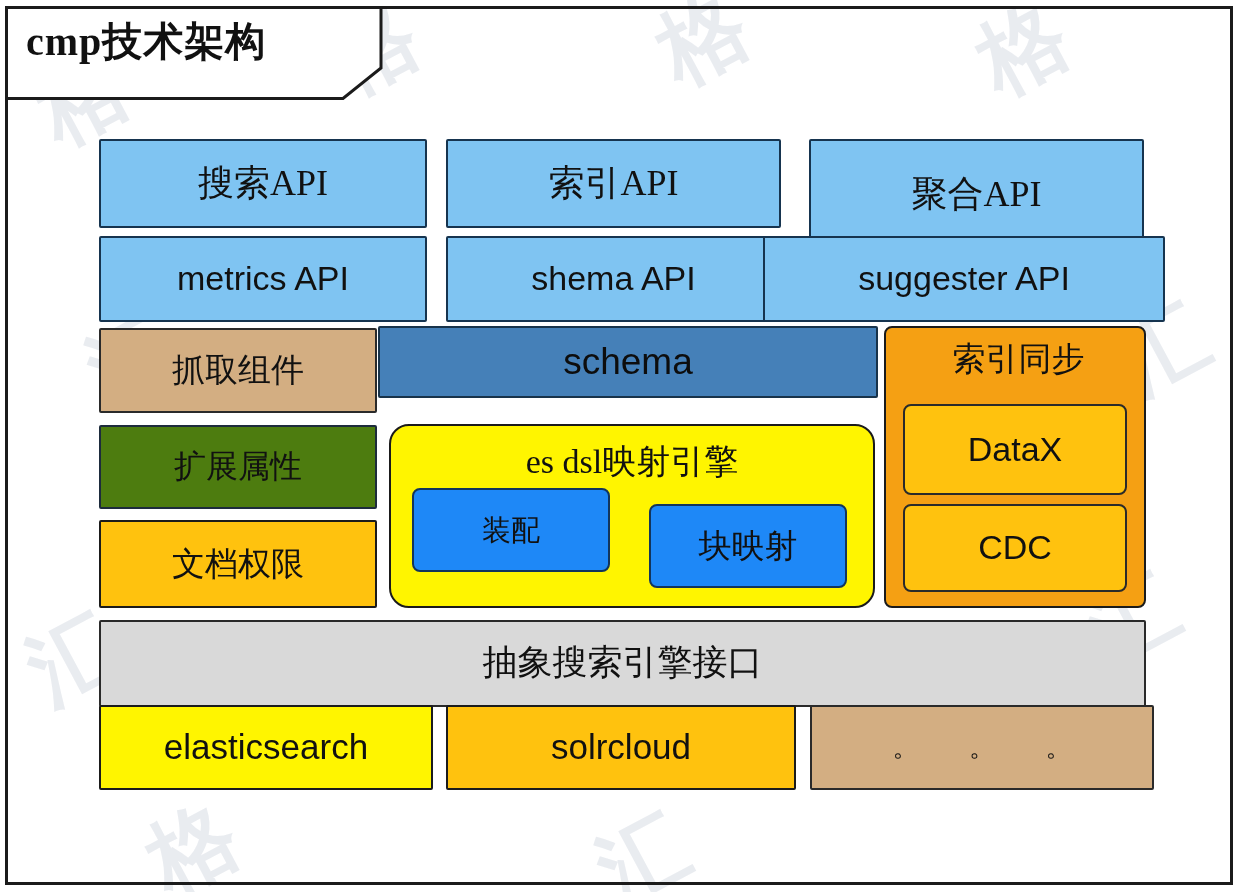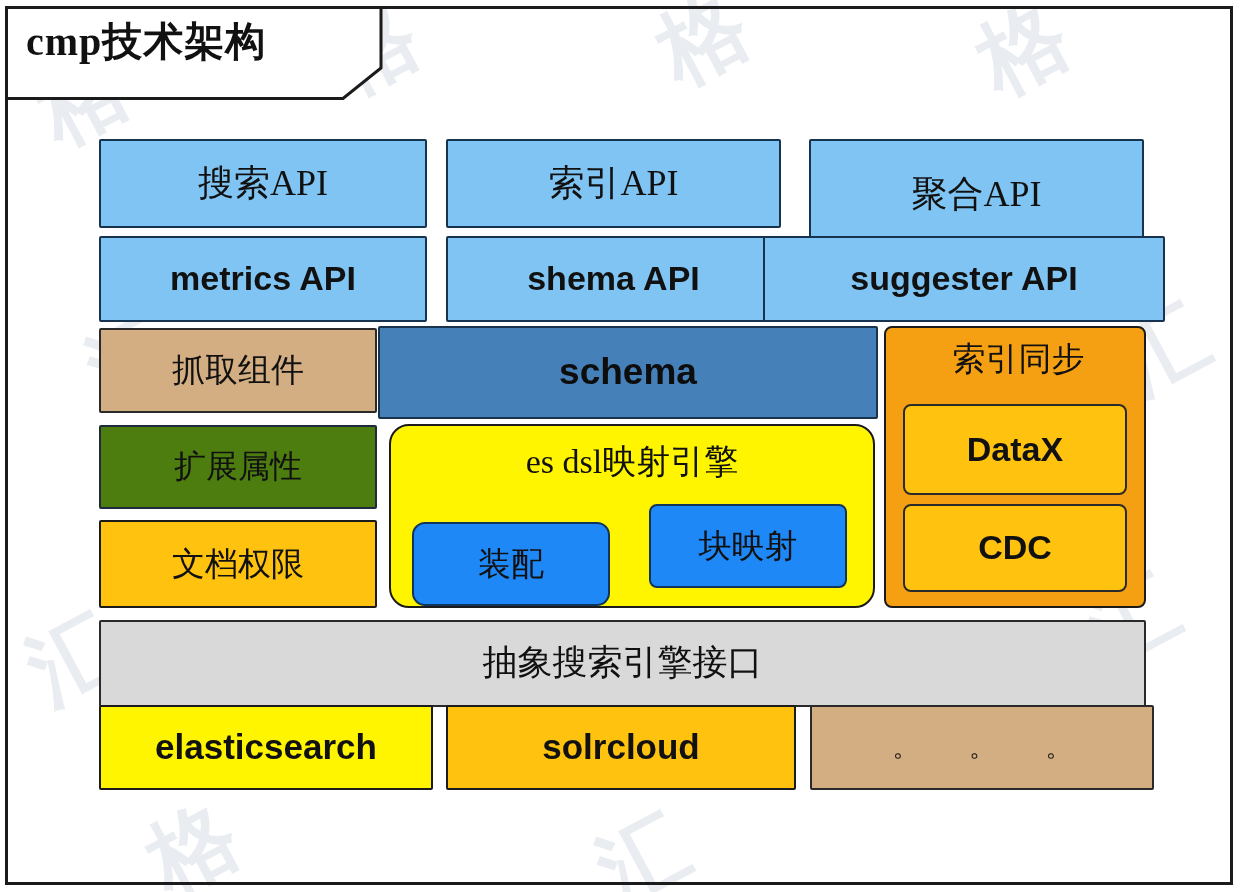--- a/index.html
+++ b/index.html
@@ -87,21 +87,21 @@
     text-align: center;
     line-height: 1.05;
     color: #111111;
   }
   .box.cjk {
     font-family: "Liberation Serif", "DejaVu Serif", serif;
     font-weight: 400;
   }
   .box.latin {
     font-family: "Liberation Sans", "DejaVu Sans", sans-serif;
-    font-weight: 700;
+    font-weight: 400;
   }
 
   
   .c-lightblue  { background: #7FC4F2; border-color: #16344f; }
   .c-steelblue  { background: #4580B8; border-color: #18334a; }
   .c-tan        { background: #D3AE82; border-color: #2a2a2a; }
   .c-greyblue   { background: #4d7c0f; border-color: #1d2b3c; }
   .c-gold       { background: #FFC20E; border-color: #1b1b1b; }
   .c-yellow     { background: #FFF500; border-color: #1b1b1b; }
   .c-orange     { background: #F5A013; border-color: #1b1b1b; }
@@ -154,35 +154,35 @@
 
   <div class="box cjk c-lightblue" style="left:99px;  top:139px; width:328px; height:89px; font-size:36px;">搜索API</div>
   <div class="box cjk c-lightblue" style="left:446px; top:139px; width:335px; height:89px; font-size:36px;">索引API</div>
   <div class="box cjk c-lightblue" style="left:809px; top:139px; width:335px; height:112px; font-size:36px;">聚合API</div>
 
   <div class="box latin c-lightblue" style="left:99px;  top:236px; width:328px; height:86px; font-size:34px;">metrics API</div>
   <div class="box latin c-lightblue" style="left:446px; top:236px; width:335px; height:86px; font-size:34px;">shema API</div>
   <div class="box latin c-lightblue" style="left:763px; top:236px; width:402px; height:86px; font-size:34px;">suggester API</div>
 
   <div class="box cjk c-tan" style="left:99px; top:328px; width:278px; height:85px; font-size:33px;">抓取组件</div>
-  <div class="box latin c-steelblue" style="left:378px; top:326px; width:500px; height:93px; font-size:37px; color:#0d0d0d;">schema</div>
+  <div class="box latin c-steelblue" style="left:378px; top:326px; width:500px; height:72px; font-size:37px; color:#0d0d0d;">schema</div>
 
   <div class="box c-orange" style="left:884px; top:326px; width:262px; height:282px; border-radius:8px; display:block;">
     <div class="panel-title" style="top:14px; font-size:33px;padding-left:7px;">索引同步</div>
   </div>
   <div class="box latin c-amber" style="left:903px; top:404px; width:224px; height:91px; font-size:34px; border-radius:8px;">DataX</div>
   <div class="box latin c-amber" style="left:903px; top:504px; width:224px; height:88px; font-size:34px; border-radius:8px;">CDC</div>
 
   <div class="box cjk c-greyblue" style="left:99px; top:425px; width:278px; height:84px; font-size:32px;">扩展属性</div>
   <div class="box cjk c-gold" style="left:99px; top:520px; width:278px; height:88px; font-size:33px;">文档权限</div>
 
   <div class="box c-yellow" style="left:389px; top:424px; width:486px; height:184px; border-radius:20px; display:block;">
     <div class="panel-title" style="top:18px; font-size:34px;">es dsl映射引擎</div>
   </div>
-  <div class="box cjk c-brightblue" style="left:412px; top:522px; width:198px; height:84px; font-size:33px; border-radius:13px;">装配</div>
+  <div class="box cjk c-brightblue" style="left:412px; top:488px; width:198px; height:84px; font-size:29px; border-radius:8px;">装配</div>
   <div class="box cjk c-brightblue" style="left:649px; top:504px; width:198px; height:84px; font-size:33px; border-radius:8px;">块映射</div>
 
   <div class="box cjk c-grey" style="left:99px; top:620px; width:1047px; height:87px; font-size:35px;">抽象搜索引擎接口</div>
 
   <div class="box latin c-yellow" style="left:99px; top:705px; width:334px; height:85px; font-size:35px;">elasticsearch</div>
   <div class="box latin c-gold" style="left:446px; top:705px; width:350px; height:85px; font-size:35px;">solrcloud</div>
   <div class="box cjk c-tan dots" style="left:810px; top:705px; width:344px; height:85px;">。 。 。</div>
 
 </div>
 

